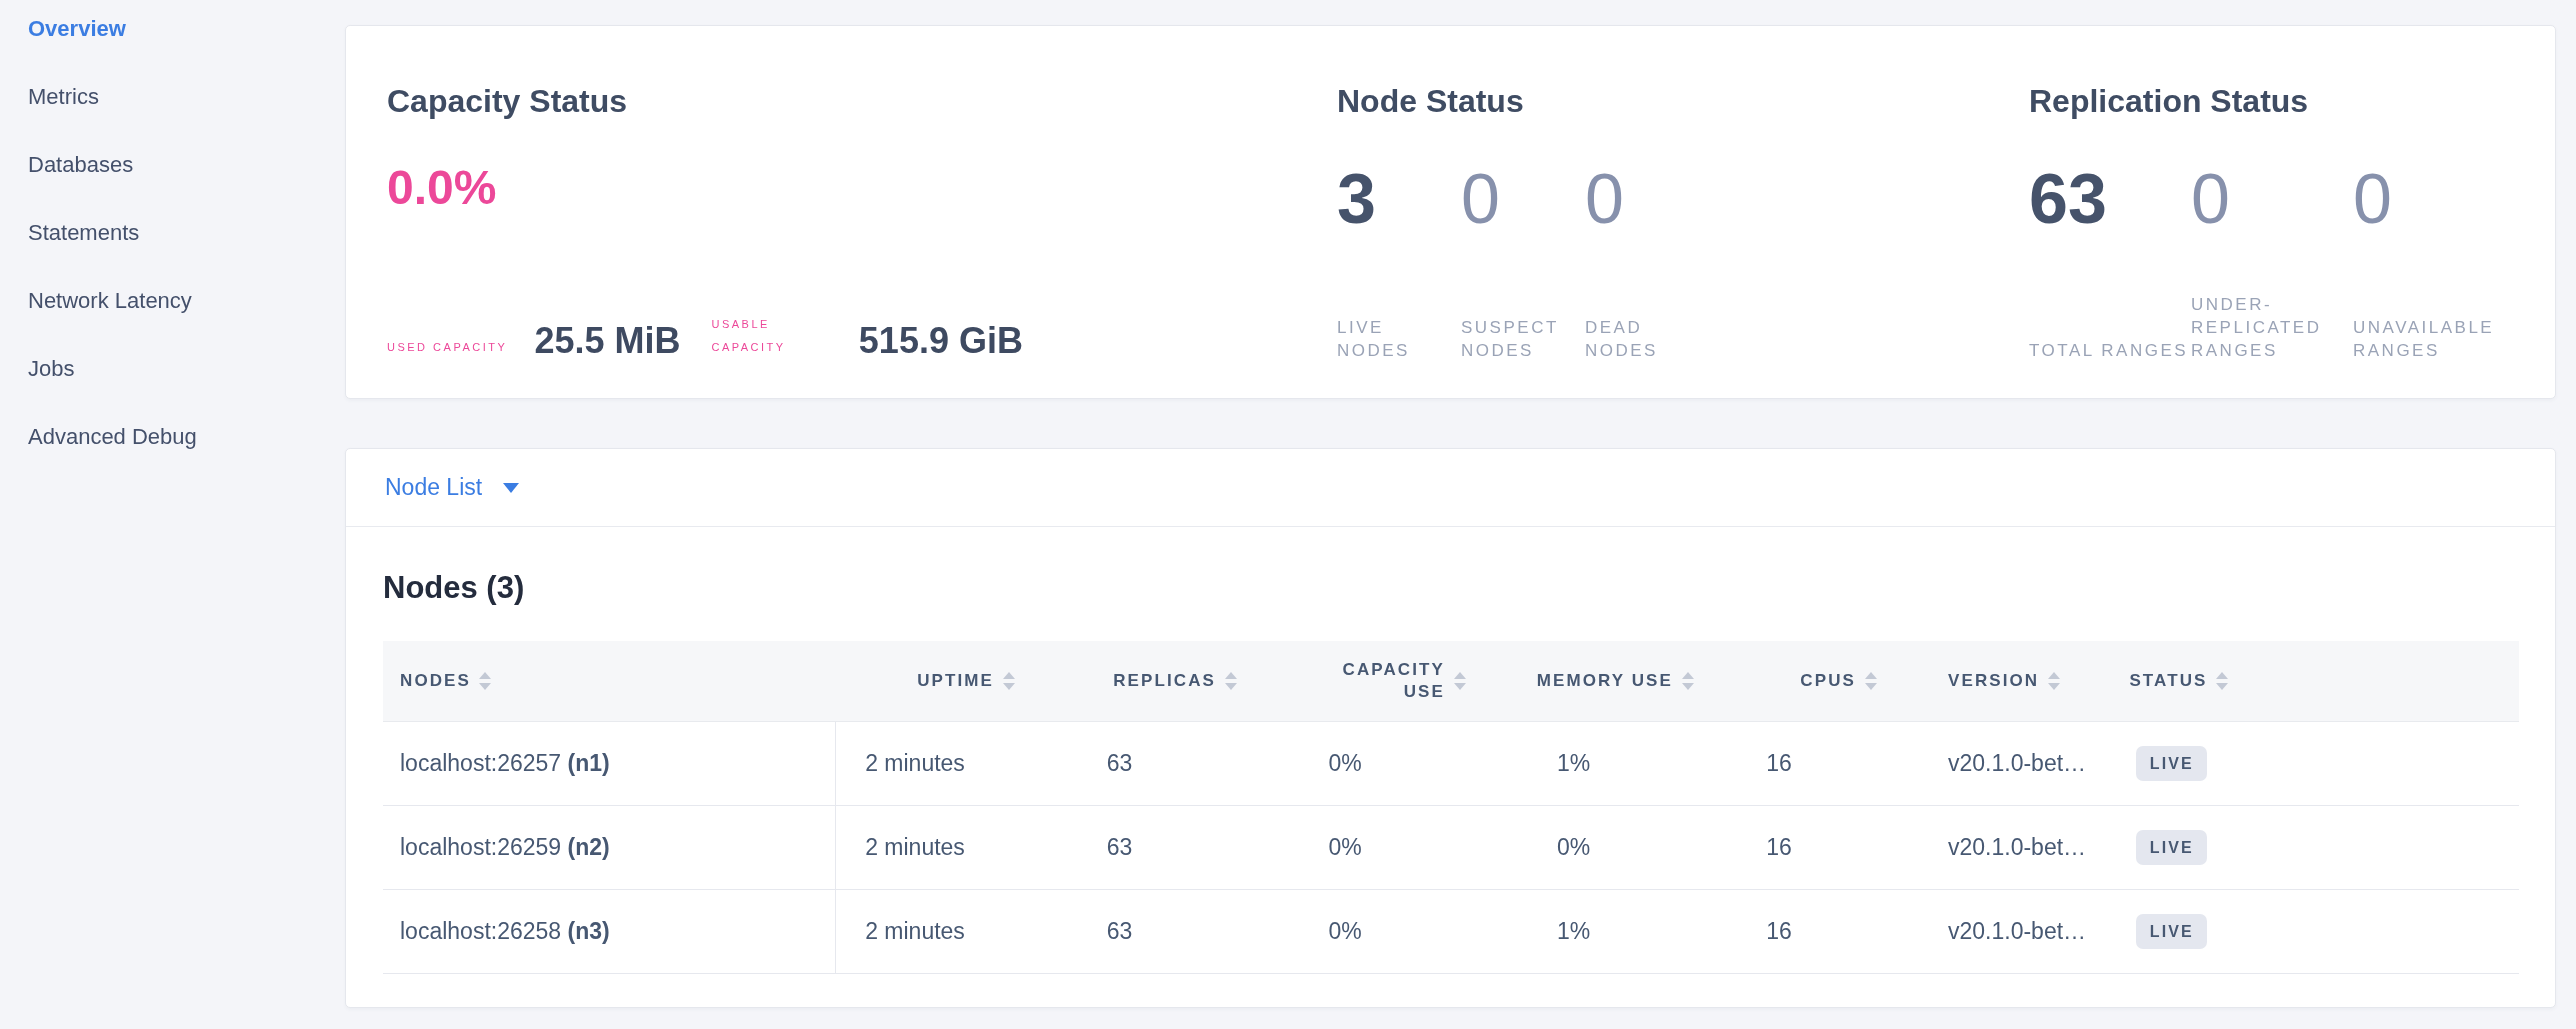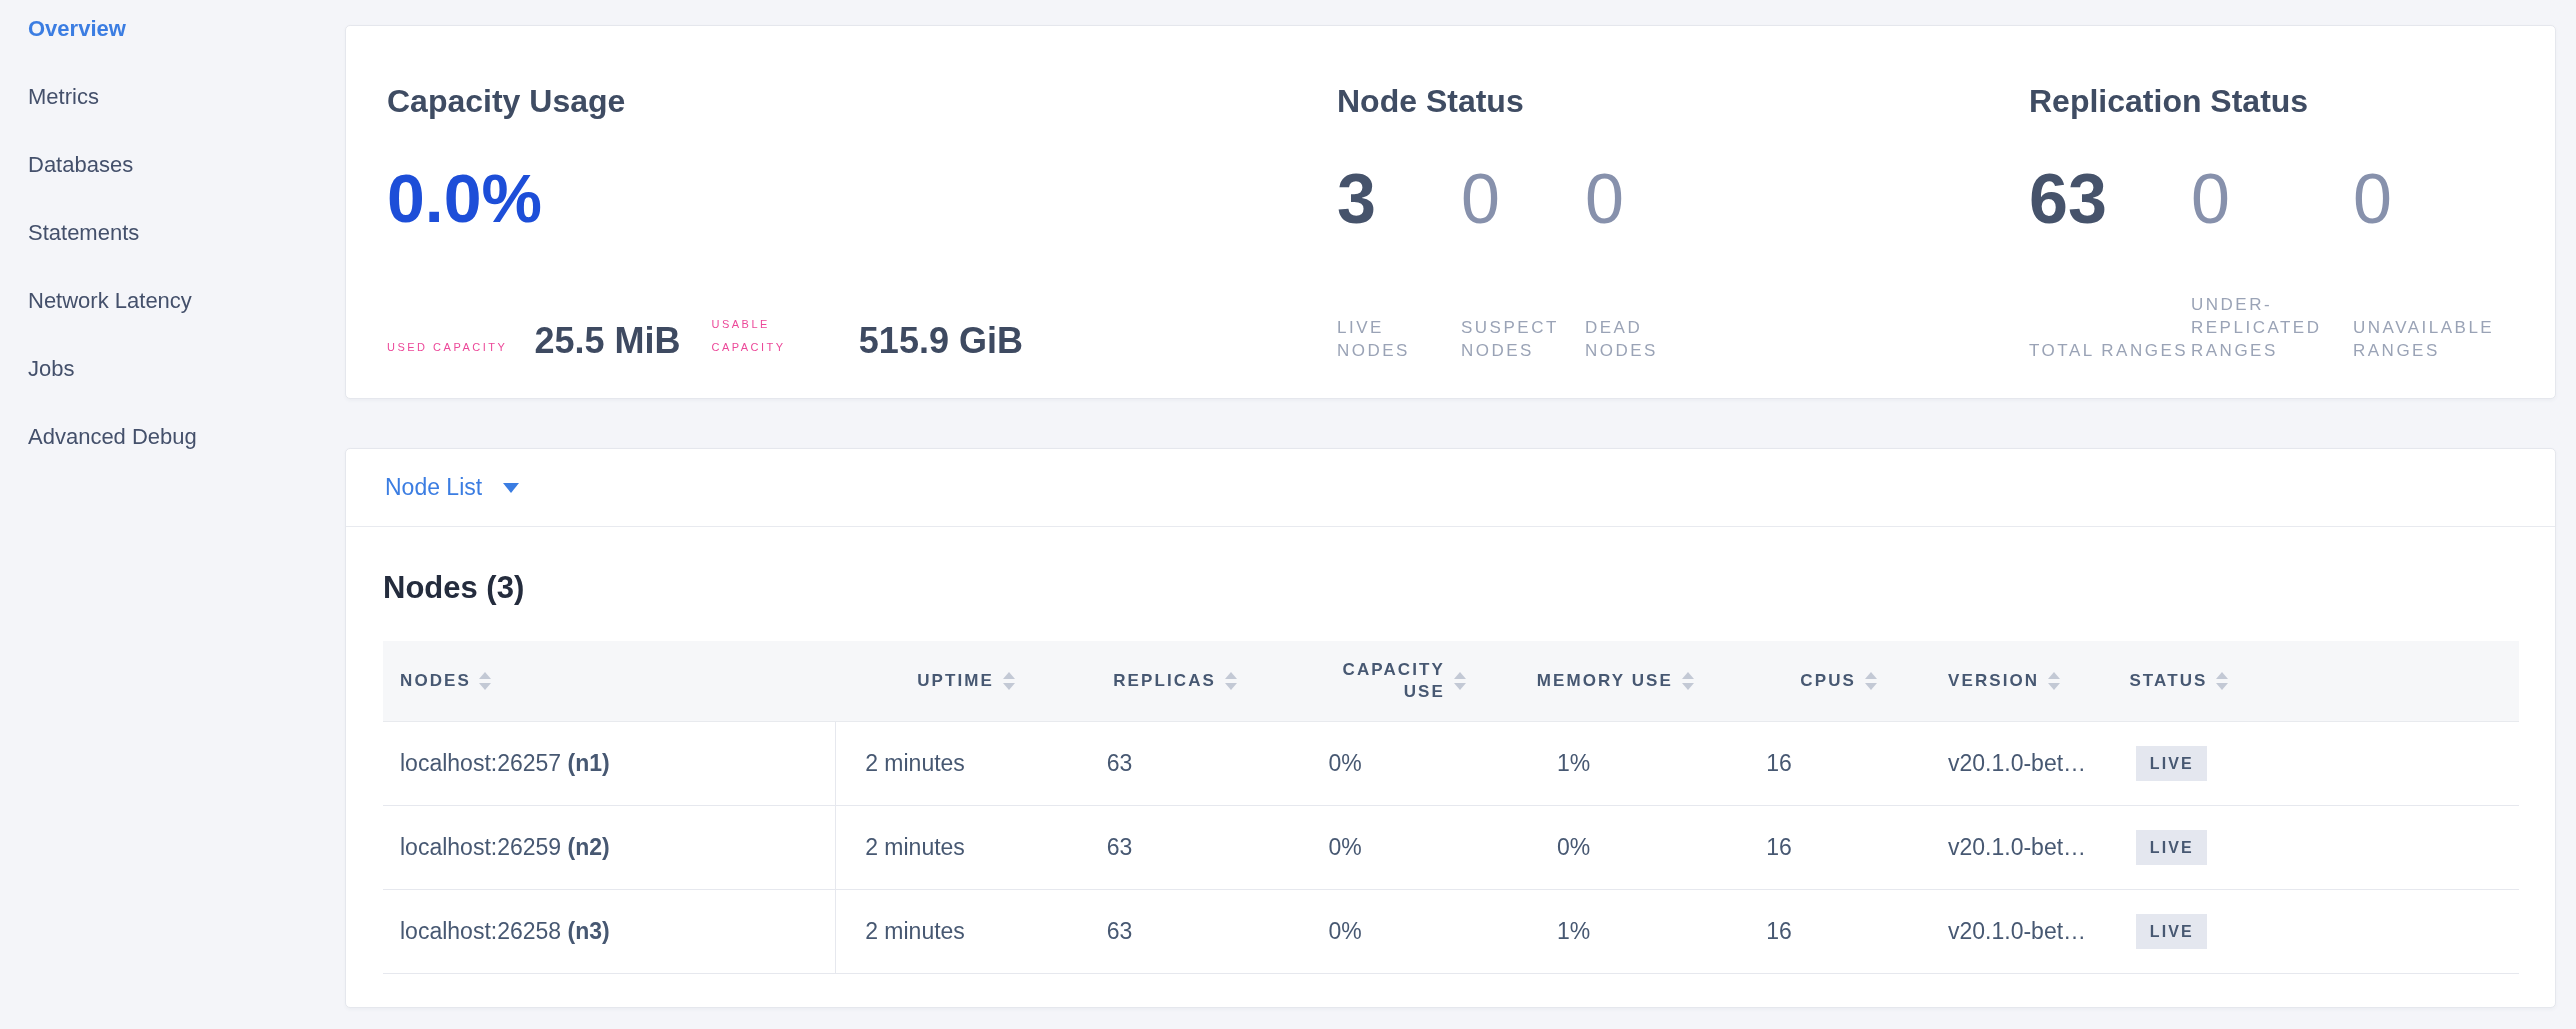--- a/index.html
+++ b/index.html
@@ -46,21 +46,21 @@
   .stat.emph .stat-value{color:#46536b;font-weight:600;}
   .stat-label{
     margin-top:auto;font-size:17px;line-height:23px;
     letter-spacing:2.5px;color:#9aa3b6;
   }
   .stat.w146{width:124px;} .stat.w146 .stat-label{width:102px;}
   .stat.w191{width:162px;} .stat.w191 .stat-label{width:178px;}
 
   
   .cap-row{position:absolute;top:138px;left:0;display:flex;align-items:flex-start;}
-  .cap-percent{font-size:68px;line-height:1;color:#1d4ed8;font-weight:600;width:153px;}
+  .cap-percent{font-size:48px;line-height:1;color:#ec4899;font-weight:600;width:153px;}
   .bar-wrap{margin-top:13.6px;margin-left:4.2px;width:467px;position:relative;}
   .bar{height:37px;width:467px;display:flex;position:relative;background:#e2e5ec;}
   .bar-seg-light{background:#e2e5ec;width:84.7%;height:100%;}
   .bar-seg-dark{background:#c9cdd6;width:15.3%;height:100%;}
   .bar-marker{position:absolute;left:0;top:0;width:3.4px;height:100%;background:#3b7de2;}
   .axis{position:relative;height:13.6px;margin-top:5.1px;}
   .tick{position:absolute;top:0;width:1.7px;height:12px;background:#b9bfcc;}
   .axis-labels{position:relative;height:25.5px;margin-top:5.1px;}
   .axis-label{
     position:absolute;transform:translateX(-50%);
@@ -120,40 +120,40 @@
   .td.right{text-align:center;padding-right:29px;}
   .td-nodes{padding-left:17px;align-self:stretch;display:flex;align-items:center;border-right:1.7px solid #e6e8ee;text-align:right;}
   .node-name{font-weight:bold;}
   .td-version{padding-left:63px;white-space:nowrap;}
   .th-version{padding-left:63px;}
   .td-status{padding-left:10.2px;}
   .th-status{padding-left:3.4px;}
   .badge{
     display:inline-block;background:#e4e7ef;color:#475872;
     font-size:16px;font-weight:bold;letter-spacing:2.1px;
-    padding:9.3px 13.6px;border-radius:0;line-height:1;
+    padding:9.3px 13.6px;border-radius:7px;line-height:1;
   }
 </style>
 </head>
 <body>
 
 <div class="sidebar">
   <div class="nav-item active">Overview</div>
   <div class="nav-item">Metrics</div>
   <div class="nav-item">Databases</div>
   <div class="nav-item">Statements</div>
   <div class="nav-item">Network Latency</div>
   <div class="nav-item">Jobs</div>
   <div class="nav-item">Advanced Debug</div>
 </div>
 
 <div class="card" id="card-top">
 
   <div class="panel" id="panel-capacity">
-    <div class="panel-title">Capacity Usage</div>
+    <div class="panel-title">Capacity Status</div>
     <div class="cap-row">
       <div class="cap-percent">0.0%</div>
     </div>
     <div class="cap-stats">
       <div class="cap-stat">
         <div class="cap-stat-label">USED CAPACITY</div>
         <div class="cap-stat-value">25.5 MiB</div>
       </div>
       <div class="cap-stat">
         <div class="cap-stat-label">USABLE CAPACITY</div>

